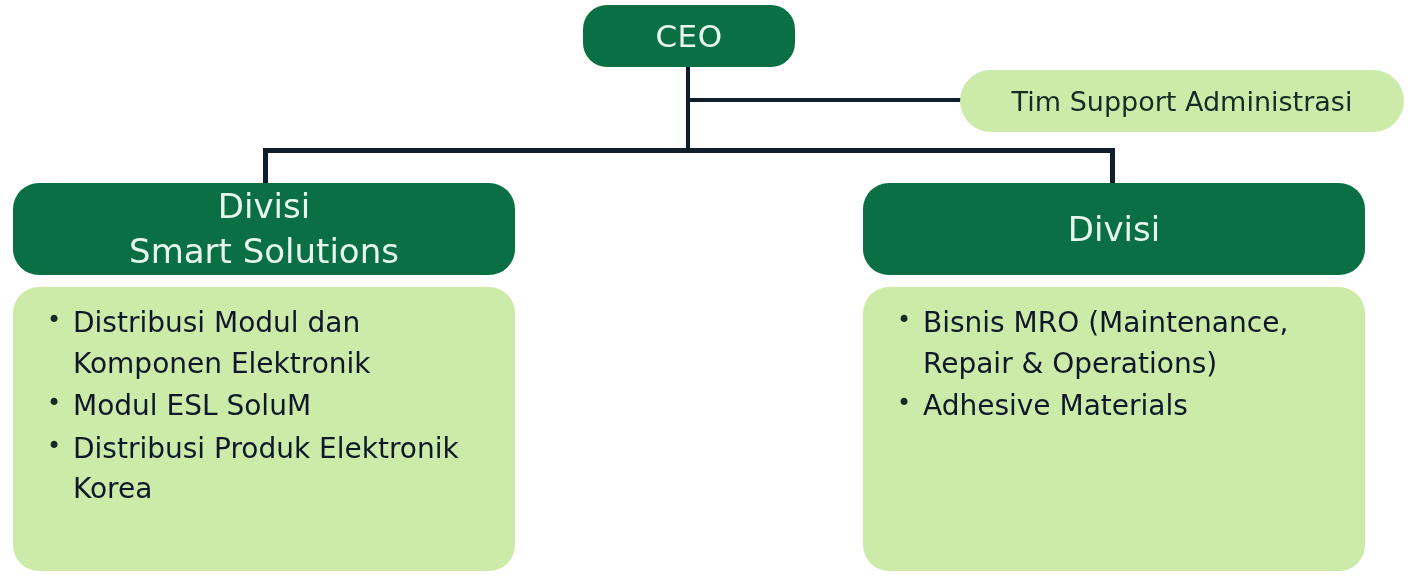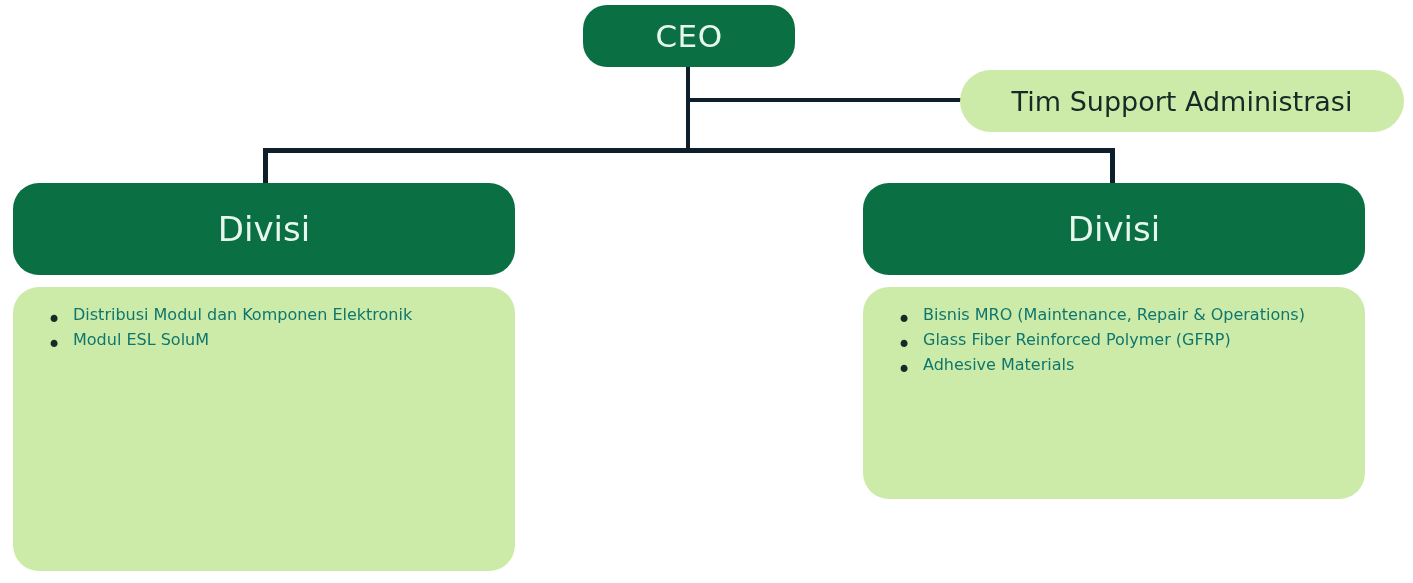--- a/index.html
+++ b/index.html
@@ -76,31 +76,31 @@
 
   .div-body {
     position: absolute;
     box-sizing: border-box;
     width: 502px;
     border-radius: 26px;
     background: #CDEBA8;
     padding: 16px 22px 18px 22px;
   }
   .div-body-left  { left: 13px;  top: 287px; height: 284px; }
-  .div-body-right { left: 863px; top: 287px; height: 212px; }
+  .div-body-right { left: 863px; top: 287px; height: 284px; }
 
   .bullet-list {
     margin: 0;
     padding: 0 0 0 34px;
     list-style: none;
   }
   .bullet-list li {
     position: relative;
-    color: #0f766e;
-    font-size: 16px;
+    color: #0f172a;
+    font-size: 28px;
     line-height: 1.45;
     margin: 0 0 2px 0;
     padding-left: 4px;
   }
   .bullet-list li::before {
     content: "\2022";
     position: absolute;
     left: -22px;
     top: 0;
     font-size: 24px;
@@ -122,34 +122,35 @@
   <div class="node node-dark ceo-box">
     <span>CEO</span>
   </div>
 
   <div class="node node-light support-box">
     <span>Tim Support Administrasi</span>
   </div>
 
   <div class="node node-dark div-header div-header-left">
     <span>Divisi</span>
+    <span class="line2">Smart Solutions</span>
   </div>
 
   <div class="div-body div-body-left">
     <ul class="bullet-list">
       <li>Distribusi Modul dan Komponen Elektronik</li>
       <li>Modul ESL SoluM</li>
+      <li>Distribusi Produk Elektronik Korea</li>
     </ul>
   </div>
 
   <div class="node node-dark div-header div-header-right">
     <span>Divisi</span>
   </div>
 
   <div class="div-body div-body-right">
     <ul class="bullet-list">
       <li>Bisnis MRO (Maintenance, Repair &amp; Operations)</li>
-      <li>Glass Fiber Reinforced Polymer (GFRP)</li>
       <li>Adhesive Materials</li>
     </ul>
   </div>
 
 </div>
 
 </body></html>

